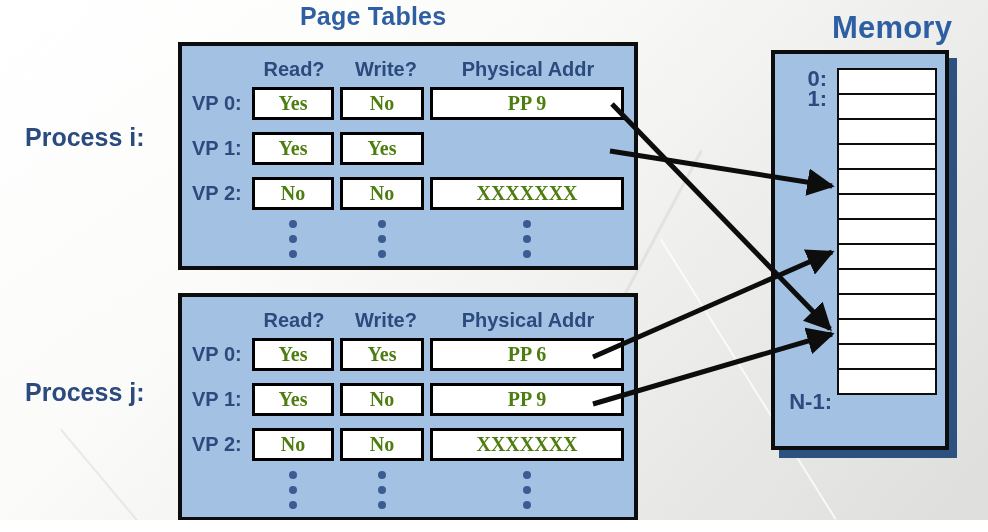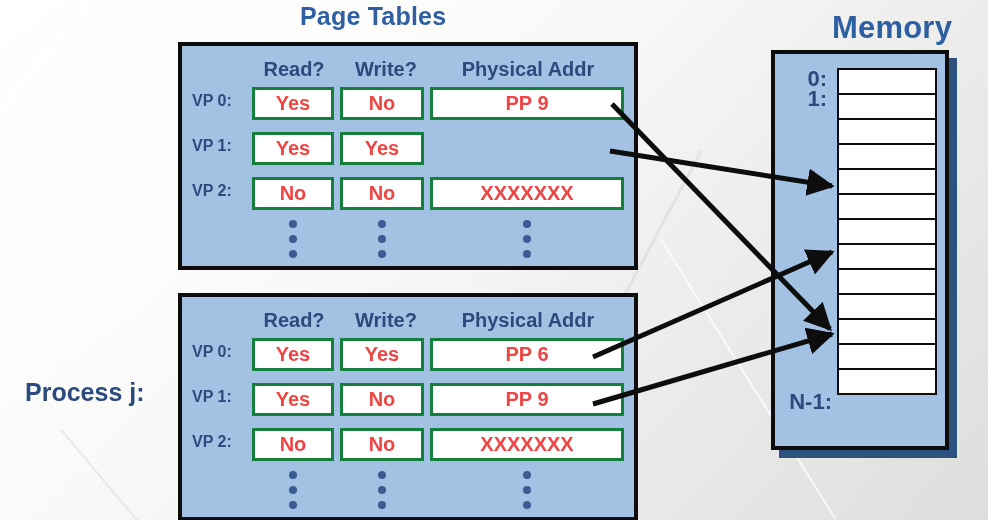--- a/index.html
+++ b/index.html
@@ -74,37 +74,38 @@
     white-space: nowrap;
   }
   .ch-read  { left: 68px;  top: 12px; width: 88px; }
   .ch-write { left: 158px; top: 12px; width: 92px; }
   .ch-phys  { left: 252px; top: 12px; width: 188px; }
 
   .vp-label {
     position: absolute;
     color: #2B4A7D;
     font-weight: bold;
-    font-size: 16px;
+    font-size: 20px;
     white-space: nowrap;
     left: 10px;
     width: 62px;
   }
 
   .cell {
     position: absolute;
     background: #ffffff;
-    border: 3px solid #15803d;
-    color: #ef4444;
+    border: 3px solid #000000;
+    color: #4d7c0f;
     font-weight: bold;
     font-size: 20px;
     display: flex;
     align-items: center;
     justify-content: center;
     white-space: nowrap;
+    font-family: Liberation Serif, serif;
   }
   .c-read  { left: 70px;  width: 82px;  height: 33px; }
   .c-write { left: 158px; width: 84px;  height: 33px; }
   .c-phys  { left: 248px; width: 194px; height: 33px; }
 
   .row0 { top: 41px; }
   .row1 { top: 86px; }
   .row2 { top: 131px; }
 
   
@@ -181,20 +182,21 @@
 
   <div class="streak" style="left:355px; top:-10px; width:2px; height:150px; transform:rotate(24deg);"></div>
   <div class="streak" style="left:118px; top:-40px; width:2px; height:300px; transform:rotate(38deg);"></div>
   <div class="streak dark" style="left:700px; top:150px; width:3px; height:430px; transform:rotate(28deg);"></div>
   <div class="streak" style="left:660px; top:240px; width:2px; height:330px; transform:rotate(-32deg);"></div>
   <div class="streak dark" style="left:60px; top:430px; width:2px; height:160px; transform:rotate(-40deg);"></div>
 
   <div class="heading" id="page-tables-title">Page Tables</div>
   <div class="heading" id="memory-title">Memory</div>
 
+  <div class="process-label" id="process-i-label">Process i:</div>
   <div class="process-label" id="process-j-label">Process j:</div>
 
   <div class="pt-panel" id="pt-i">
     <div class="col-head ch-read">Read?</div>
     <div class="col-head ch-write">Write?</div>
     <div class="col-head ch-phys">Physical Addr</div>
 
     <div class="vp-label" style="top:46px;">VP 0:</div>
     <div class="vp-label" style="top:91px;">VP 1:</div>
     <div class="vp-label" style="top:136px;">VP 2:</div>

